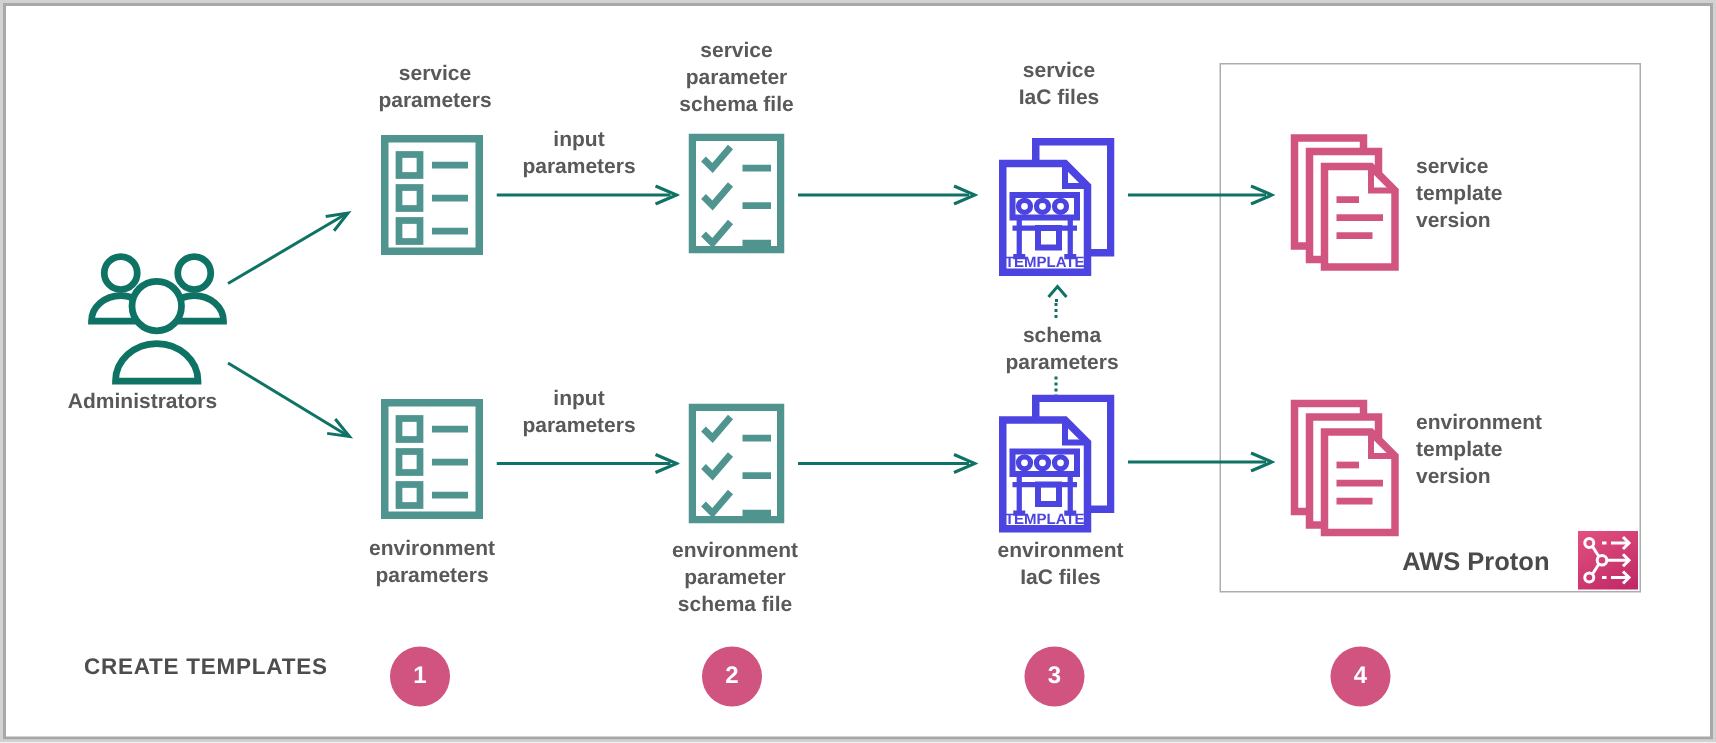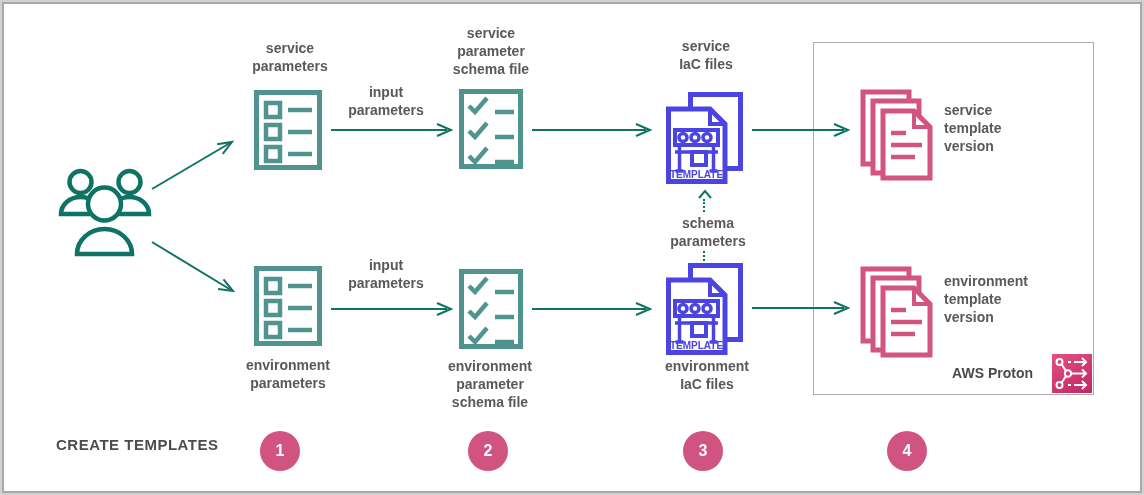--- a/index.html
+++ b/index.html
@@ -8,21 +8,21 @@
   .border-inner{position:absolute;inset:2px;border:2px solid #a8a8a8;pointer-events:none;z-index:50;}
   .stage{position:absolute;inset:0;}
   .label{position:absolute;font-weight:bold;font-size:14px;line-height:18px;color:#595959;text-align:center;white-space:nowrap;}
   .label span{display:block;}
   .label.ta-left{text-align:left;}
   .icon{position:absolute;}
   .proton-box{position:absolute;left:813px;top:42px;width:279px;height:351px;border:1px solid #adadad;background:transparent;}
   .dot-seg{position:absolute;width:0;border-left:2px dotted #0e7364;}
   .step{position:absolute;top:431px;width:40px;height:40px;border-radius:50%;background:#d0547f;color:#fff;font-weight:bold;font-size:16px;display:flex;align-items:center;justify-content:center;}
   .footer-title{position:absolute;left:20px;top:436px;font-weight:bold;font-size:15px;letter-spacing:.5px;color:#4d4d4d;margin-left:36px;}
-  .proton-label{position:absolute;left:893px;top:365px;width:140px;text-align:right;font-weight:bold;font-size:14px;color:#4a4a4a;}
+  .proton-label{position:absolute;left:893px;top:365px;width:140px;text-align:right;font-weight:bold;font-size:17px;color:#4a4a4a;}
   .proton-icon{position:absolute;left:1052px;top:354px;width:40px;height:39px;background:linear-gradient(150deg,#e2517f 0%,#bf2765 100%);}
   svg{display:block;}
 </style>
 </head>
 <body>
 
 <div class="frame">
   <div class="stage">
 
     <div class="proton-box"></div>
@@ -30,20 +30,23 @@
     <svg class="icon" style="left:58px;top:167px" width="94" height="90" viewBox="0 0 94 90">
       <g stroke="#0e7364" stroke-width="4.5" fill="#fff">
         <path d="M3,47 a19.5,17 0 0 1 39,0 Z"></path>
         <circle cx="22.5" cy="15" r="11"></circle>
         <path d="M52,47 a19.5,17 0 0 1 39,0 Z"></path>
         <circle cx="71.5" cy="15" r="11"></circle>
         <path d="M19,87 a27.5,25 0 0 1 55,0 Z"></path>
         <circle cx="46.5" cy="37" r="16.5"></circle>
       </g>
     </svg>
+    <div class="label" style="left:25px;top:258px;width:140px">
+      <span>Administrators</span>
+    </div>
 
     <svg class="icon" style="left:146px;top:136px" width="96" height="64" viewBox="0 0 96 64">
       <line x1="6" y1="53" x2="84" y2="7" stroke="#0e7364" stroke-width="2"></line>
       <g transform="translate(86,6) rotate(-30.4)">
         <polyline points="-14,-5.5 0,0 -14,5.5" fill="none" stroke="#0e7364" stroke-width="2"></polyline>
       </g>
     </svg>
     <svg class="icon" style="left:146px;top:236px" width="96" height="64" viewBox="0 0 96 64">
       <line x1="6" y1="6" x2="85" y2="54" stroke="#0e7364" stroke-width="2"></line>
       <g transform="translate(87,55) rotate(29.4)">

